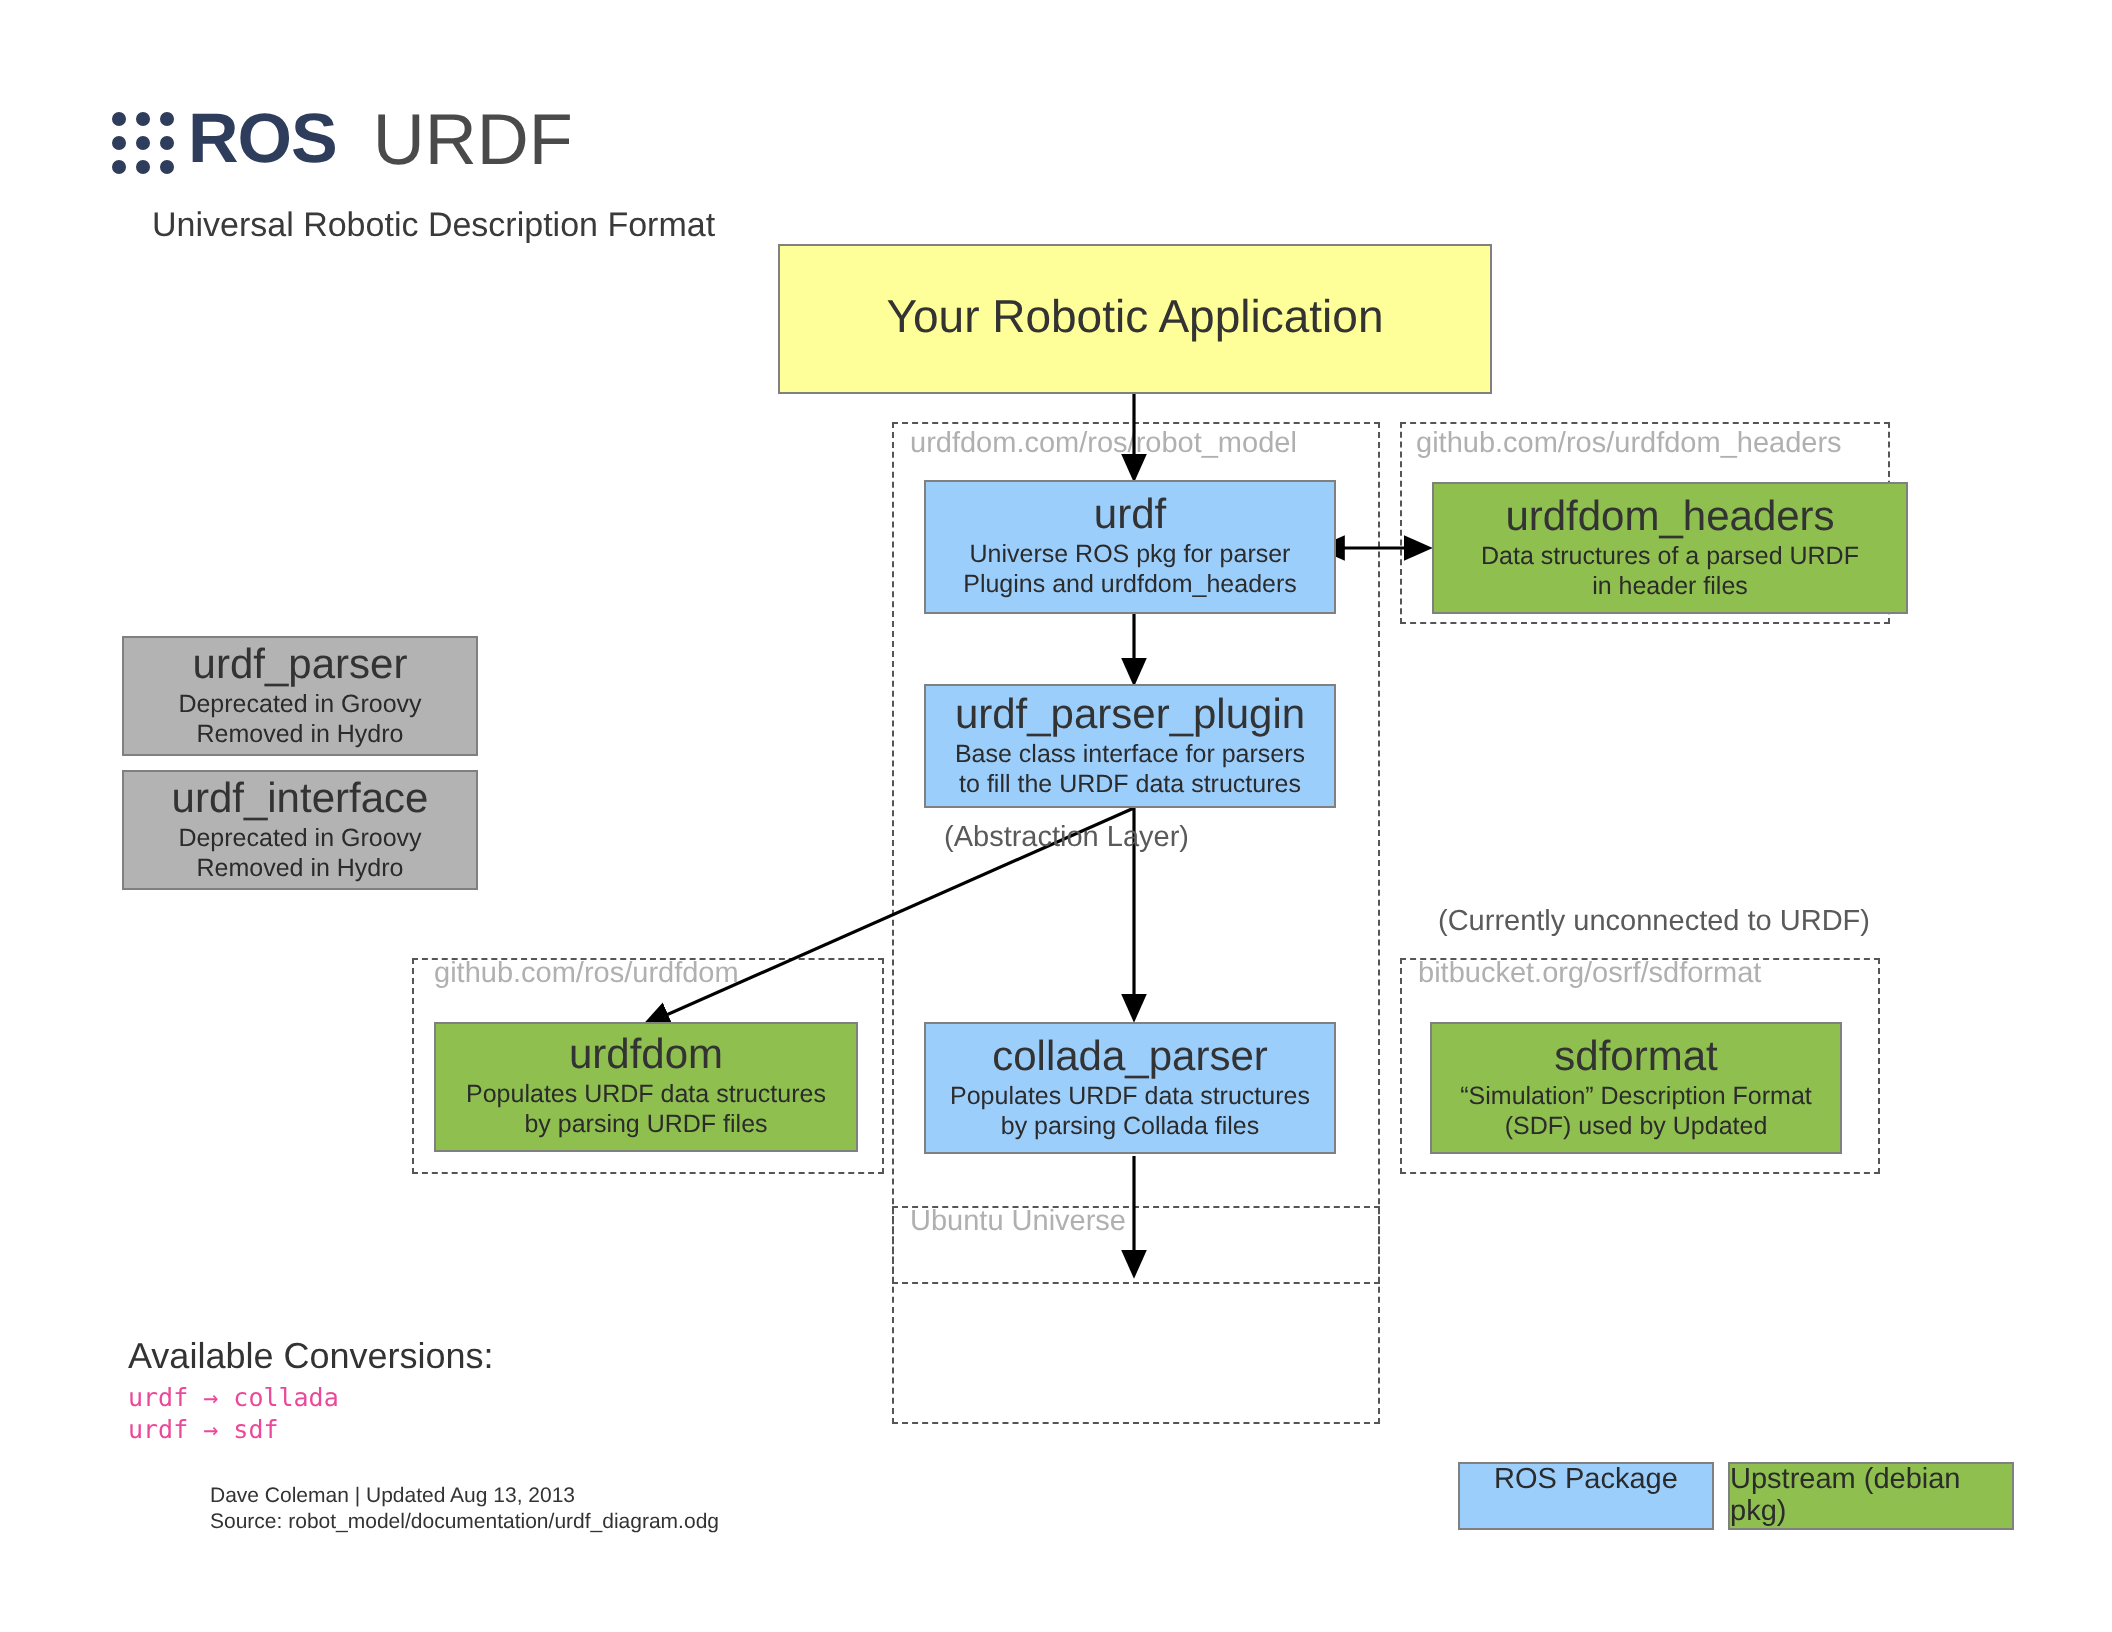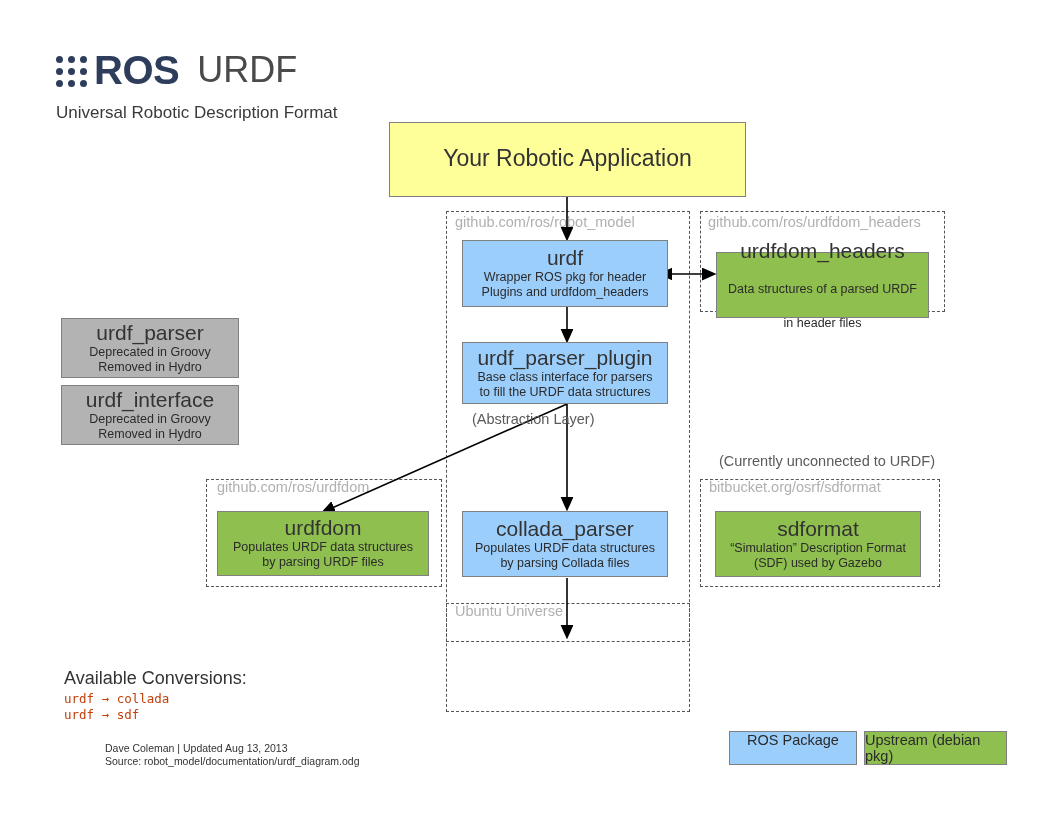--- a/index.html
+++ b/index.html
@@ -32,38 +32,38 @@
   }
   .ros-dots i {
     display: block;
     width: 7px; height: 7px;
     border-radius: 50%;
     background: #2e3d5c;
   }
   .ros-word {
     font-family: "Liberation Sans", sans-serif;
     font-weight: bold;
-    font-size: 40px;
+    font-size: 35px;
     letter-spacing: -0.5px;
     color: #2e3d5c;
     line-height: 40px;
   }
   .urdf-word {
     font-family: "Liberation Sans", sans-serif;
     font-weight: normal;
     font-size: 36px;
     color: #4a4a4a;
     margin-left: 18px;
     line-height: 40px;
   }
   .subtitle {
     font-size: 17px;
     color: #3a3a3a;
     margin-top: 13px;
-    margin-left: 0;
+    margin-left: 20px;
   }
 
   
   .node {
     position: absolute;
     box-sizing: border-box;
     border: 1px solid #808080;
     text-align: center;
     padding: 4px 6px 6px 6px;
     color: #2b2b2b;
@@ -121,21 +121,21 @@
   #conversions { position: absolute; left: 64px; top: 668px; }
   #conversions .conv-head {
     font-size: 18px;
     color: #333333;
     margin-bottom: 2px;
   }
   #conversions .conv-item {
     font-family: "DejaVu Sans Mono", monospace;
     font-size: 12.5px;
     line-height: 16px;
-    color: #c2410c;
+    color: #ec4899;
   }
   #credits {
     position: absolute;
     left: 57px;
     top: 742px;
     font-size: 10.5px;
     line-height: 13px;
     color: #333333;
     margin-left: 48px;
   }
@@ -169,21 +169,21 @@
           <i></i>
           <i></i>
       </span>
       <span class="ros-word">ROS</span>
       <span class="urdf-word">URDF</span>
     </div>
     <div class="subtitle">Universal Robotic Description Format</div>
   </div>
 
   <div class="group" style="left:446px; top:211px; width:244px; height:431px;"></div>
-  <div class="group-label" style="left:455px; top:214px;">github.com/ros/robot_model</div>
+  <div class="group-label" style="left:455px; top:214px;">urdfdom.com/ros/robot_model</div>
 
   <div class="group" style="left:700px; top:211px; width:245px; height:101px;"></div>
   <div class="group-label" style="left:708px; top:214px;">github.com/ros/urdfdom_headers</div>
 
   <div class="group" style="left:206px; top:479px; width:236px; height:108px;"></div>
   <div class="group-label" style="left:217px; top:479px;">github.com/ros/urdfdom</div>
 
   <div class="group" style="left:700px; top:479px; width:240px; height:108px;"></div>
   <div class="group-label" style="left:709px; top:479px;">bitbucket.org/osrf/sdformat</div>
 
@@ -212,25 +212,25 @@
 
     <line x1="567" y1="578" x2="567" y2="637" stroke="#000000" stroke-width="1.6" marker-end="url(#ah)"></line>
   </svg>
 
   <div class="node yellow" style="left:389px; top:122px; width:357px; height:75px;">
     <div class="ttl" style="font-size:23px;">Your Robotic Application</div>
   </div>
 
   <div class="node blue" style="left:462px; top:240px; width:206px; height:67px;">
     <div class="ttl">urdf</div>
-    <div class="sub">Wrapper ROS pkg for header</div>
+    <div class="sub">Universe ROS pkg for parser</div>
     <div class="sub">Plugins and urdfdom_headers</div>
   </div>
 
-  <div class="node green" style="left:716px; top:252px; width:213px; height:66px;gap:19px;">
+  <div class="node green" style="left:716px; top:241px; width:238px; height:66px;">
     <div class="ttl">urdfdom_headers</div>
     <div class="sub">Data structures of a parsed URDF</div>
     <div class="sub">in header files</div>
   </div>
 
   <div class="node blue" style="left:462px; top:342px; width:206px; height:62px;">
     <div class="ttl">urdf_parser_plugin</div>
     <div class="sub">Base class interface for parsers</div>
     <div class="sub">to fill the URDF data structures</div>
   </div>
@@ -255,21 +255,21 @@
 
   <div class="node blue" style="left:462px; top:511px; width:206px; height:66px;">
     <div class="ttl">collada_parser</div>
     <div class="sub">Populates URDF data structures</div>
     <div class="sub">by parsing Collada files</div>
   </div>
 
   <div class="node green" style="left:715px; top:511px; width:206px; height:66px;">
     <div class="ttl">sdformat</div>
     <div class="sub">“Simulation” Description Format</div>
-    <div class="sub">(SDF) used by Gazebo</div>
+    <div class="sub">(SDF) used by Updated</div>
   </div>
 
 
   <div class="note" style="left:472px; top:411px;">(Abstraction Layer)</div>
   <div class="note" style="left:719px; top:453px;">(Currently unconnected to URDF)</div>
 
   <div id="conversions">
     <div class="conv-head">Available Conversions:</div>
     <div class="conv-item">urdf → collada</div>
     <div class="conv-item">urdf → sdf</div>

